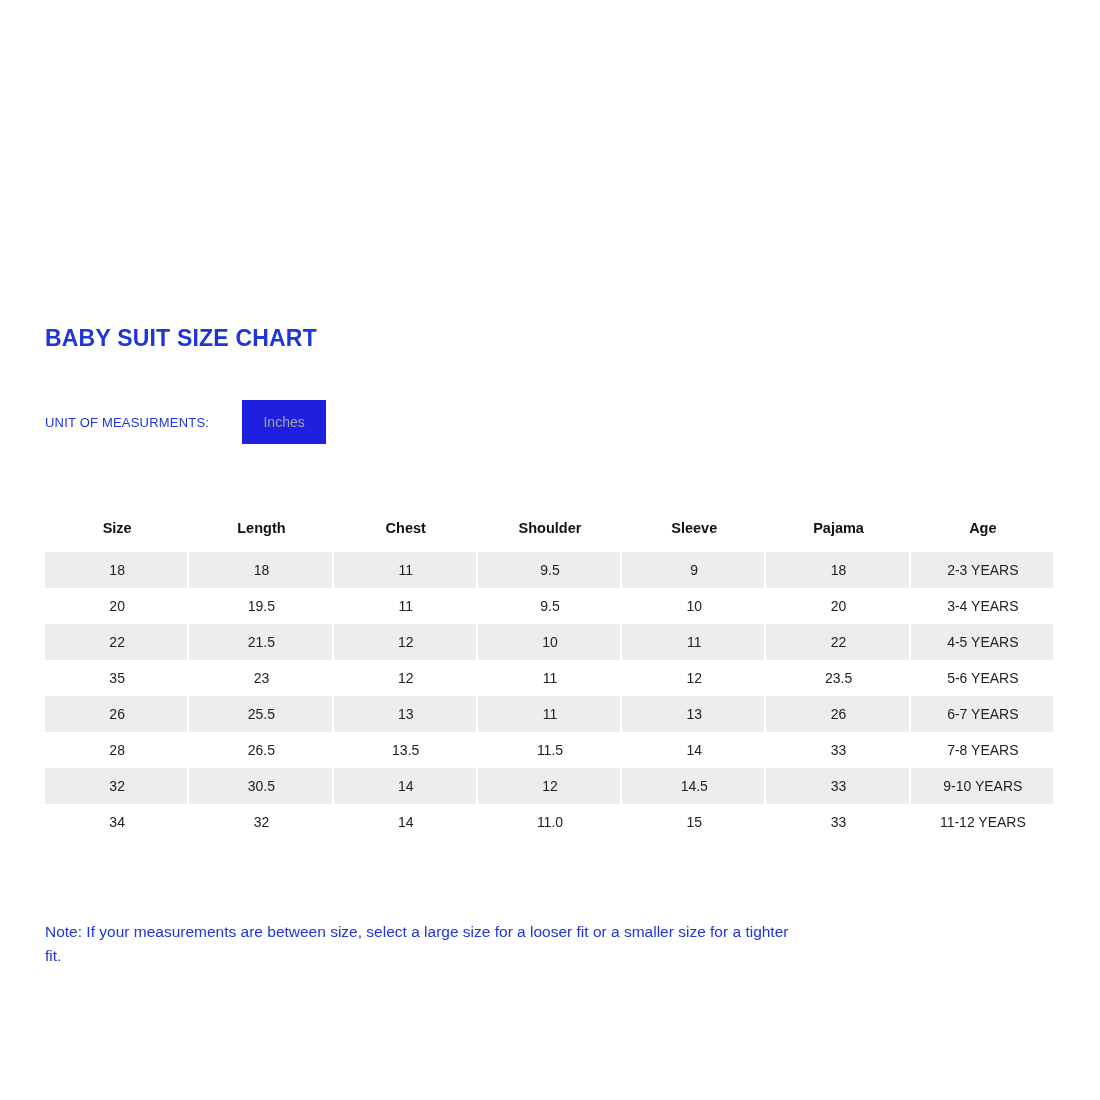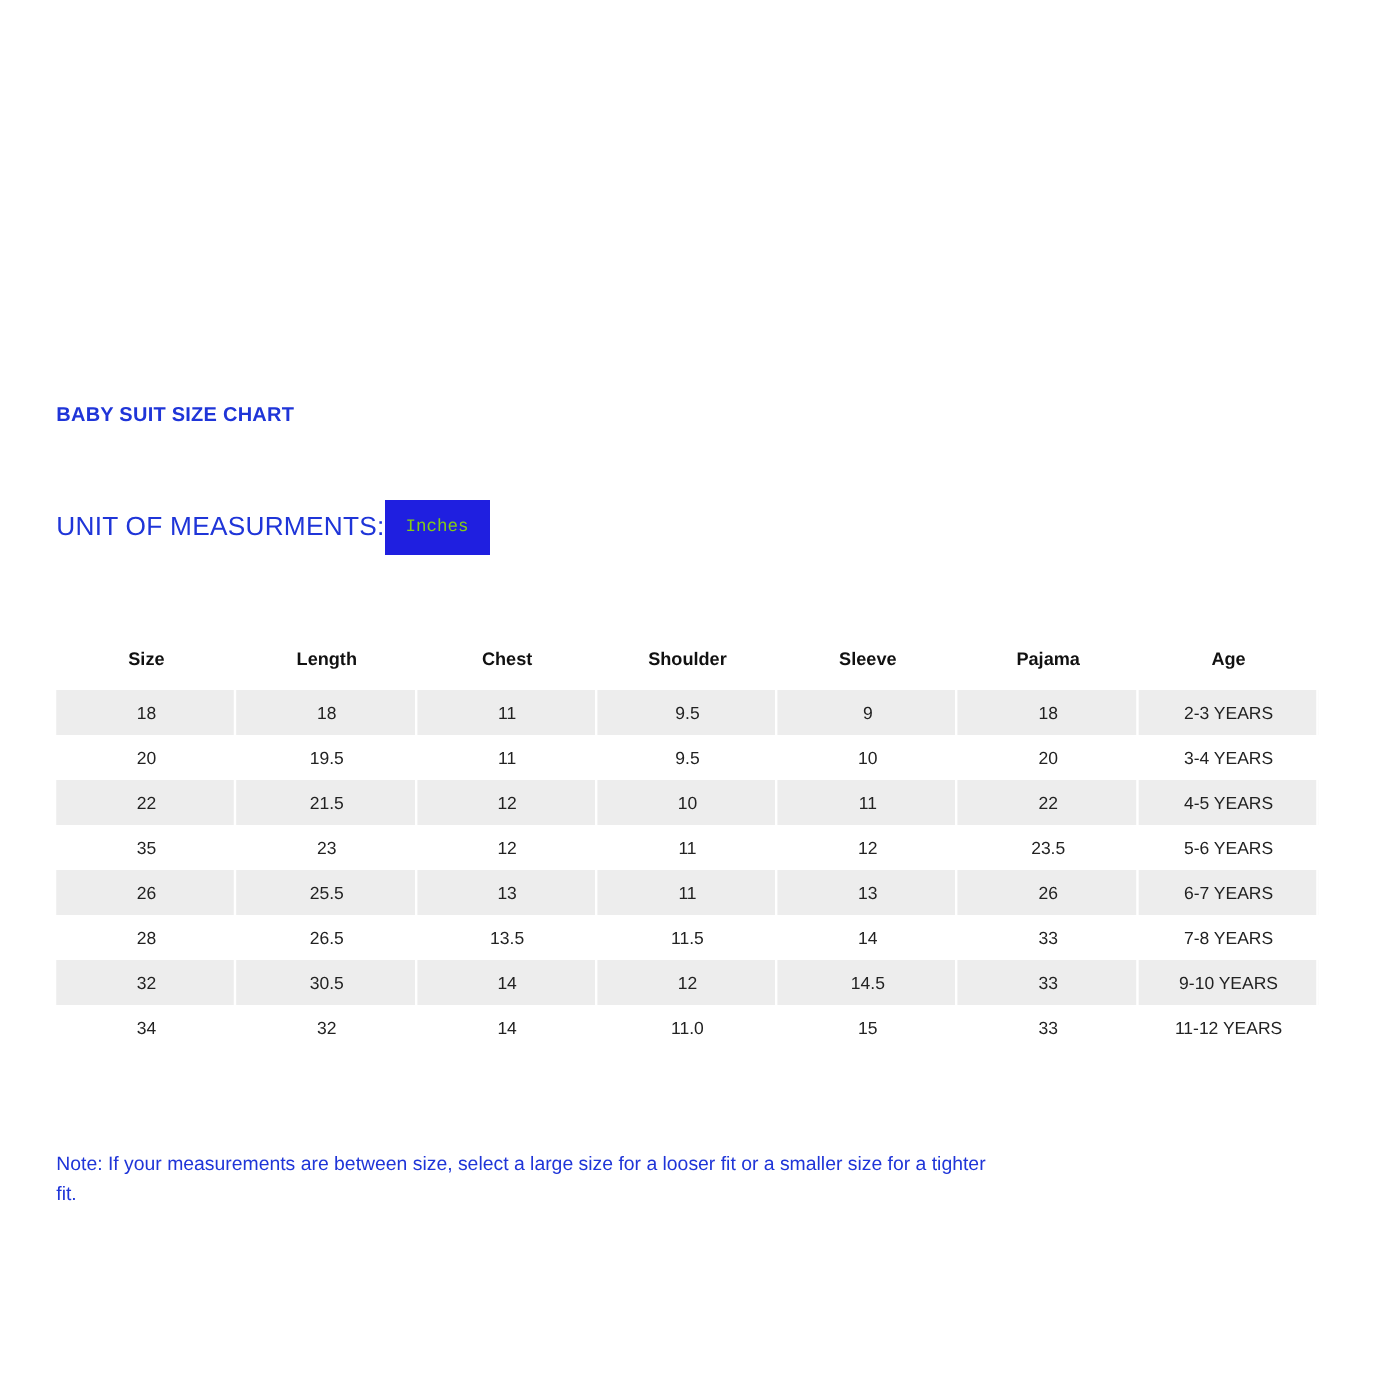--- a/index.html
+++ b/index.html
@@ -32,52 +32,53 @@
   }
   .title-line1 {
     font-size: 23px;
     font-weight: bold;
     color: #1f35d8;
     letter-spacing: 0.2px;
     line-height: 1.42;
     margin: 0;
   }
   .title-line2 {
-    font-size: 16px;
+    font-size: 23px;
     font-weight: bold;
     color: #1f35d8;
     letter-spacing: 0.2px;
     line-height: 1.42;
     margin: 0;
   }
 
   .unit-row {
     position: absolute;
     left: 45px;
     top: 400px;
     height: 44px;
     display: flex;
     align-items: center;
   }
   .unit-label {
-    font-size: 21px;
+    font-size: 13px;
     color: #1f35d8;
     letter-spacing: 0.2px;
   }
   .unit-chip {
+    margin-left: 33px;
     background: #1f1fe0;
-    color: #84cc16;
+    color: #a3a3a3;
     font-size: 14px;
     width: 84px;
     height: 44px;
     display: flex;
     align-items: center;
     justify-content: center;
     border: none;
-    font-family: Liberation Mono, monospace;
+    font-family: Liberation Sans, sans-serif;
   }
 
   table.size-table {
     position: absolute;
     left: 45px;
     top: 484px;
     width: 1010px;
     border-collapse: collapse;
     table-layout: fixed;
     margin-top: 28px;

